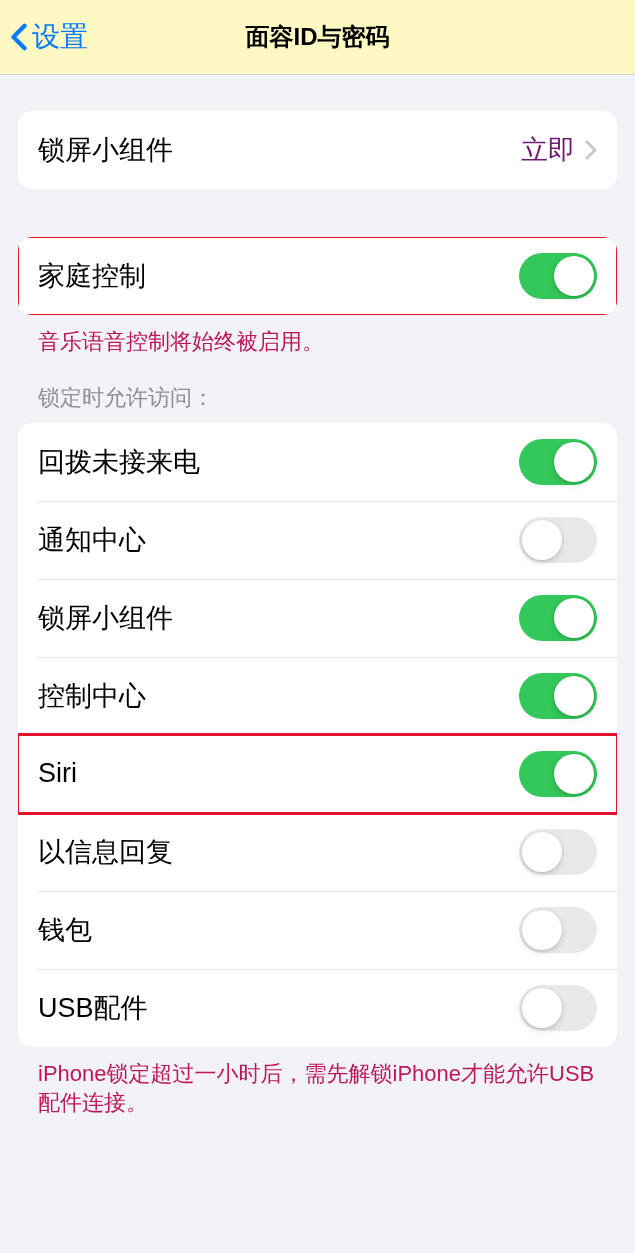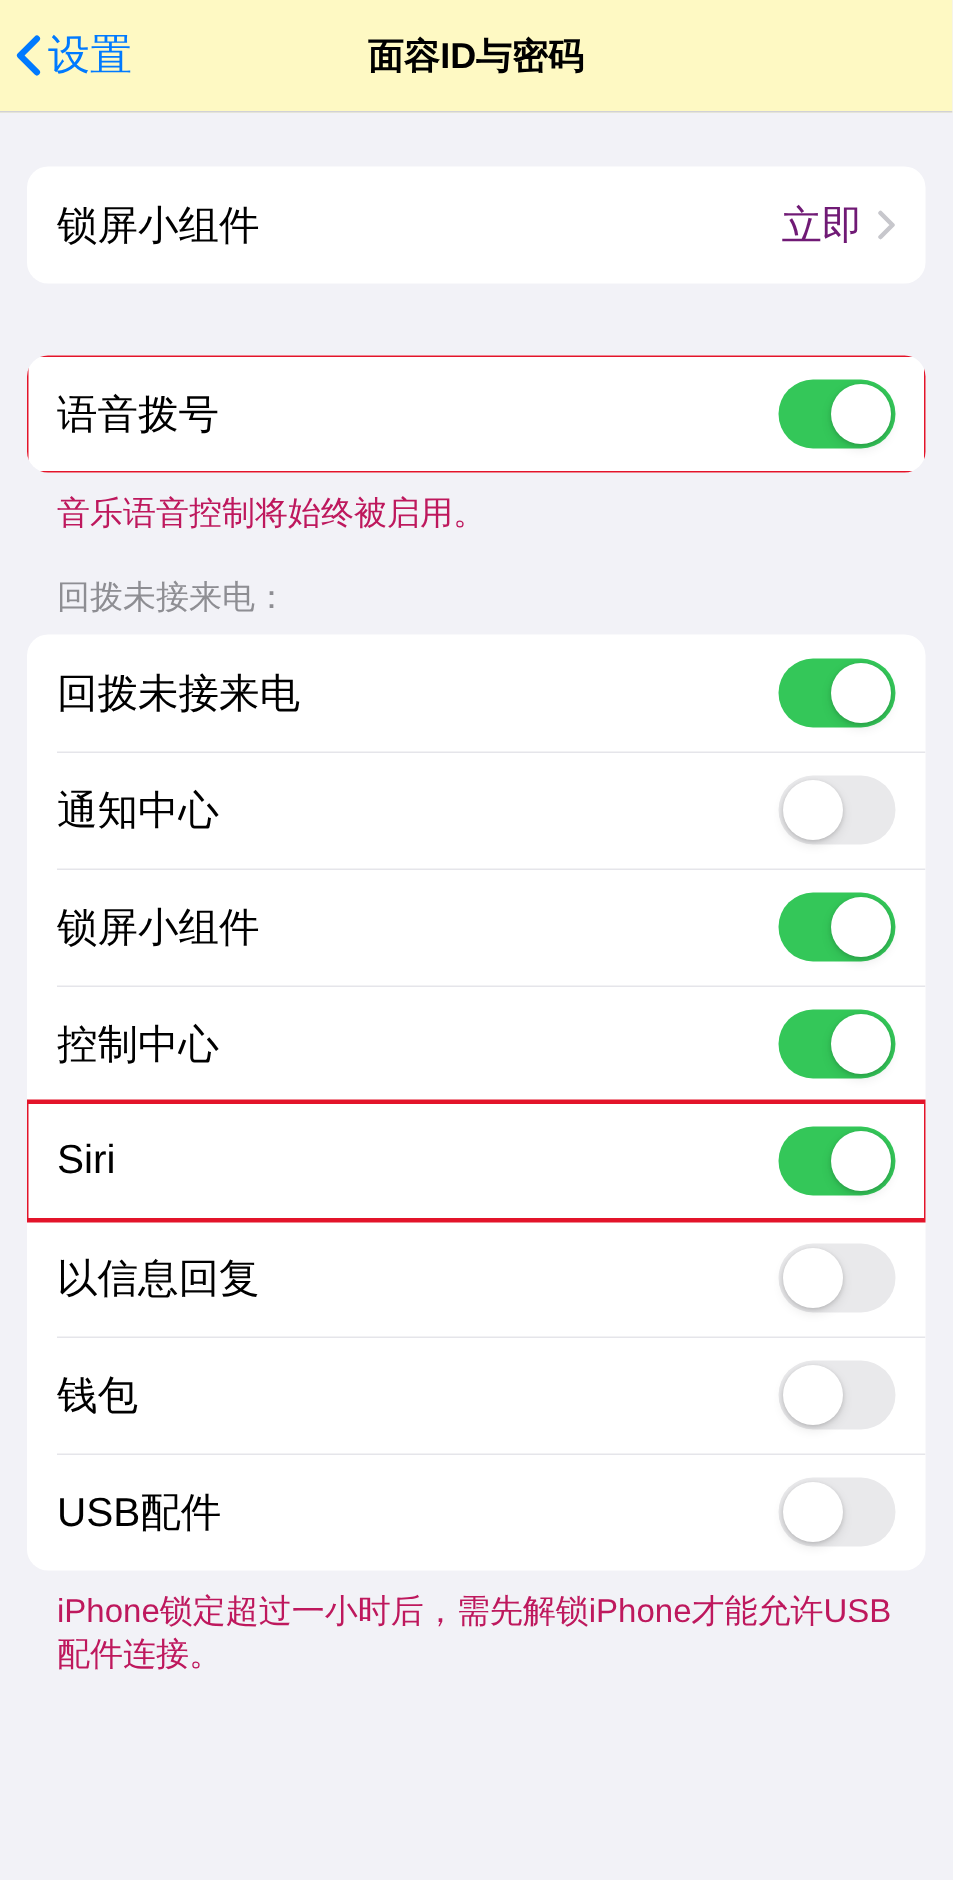--- a/index.html
+++ b/index.html
@@ -167,29 +167,29 @@
           <path d="M2 2 L10 10 L2 18" stroke="#c7c7cc" stroke-width="3" stroke-linecap="round" stroke-linejoin="round"></path>
         </svg>
       </span>
     </div>
   </div>
 
   <div style="height:48px"></div>
 
   <div class="group highlight-row" id="voice-dial-group">
     <div class="row">
-      <span class="row-label">语音拨号</span>
+      <span class="row-label">家庭控制</span>
       <div class="toggle on" id="voice-dial-toggle">
         <div class="toggle-knob"></div>
       </div>
     </div>
   </div>
   <div class="footer-text">音乐语音控制将始终被启用。</div>
 
-  <div class="header-text">回拨未接来电：</div>
+  <div class="header-text">锁定时允许访问：</div>
 
   <div class="group" id="lock-access-group">
       <div class="row">
         <span class="row-label">回拨未接来电</span>
         <div class="toggle on">
           <div class="toggle-knob"></div>
         </div>
       </div>
       <div class="row">
         <span class="row-label">通知中心</span>

